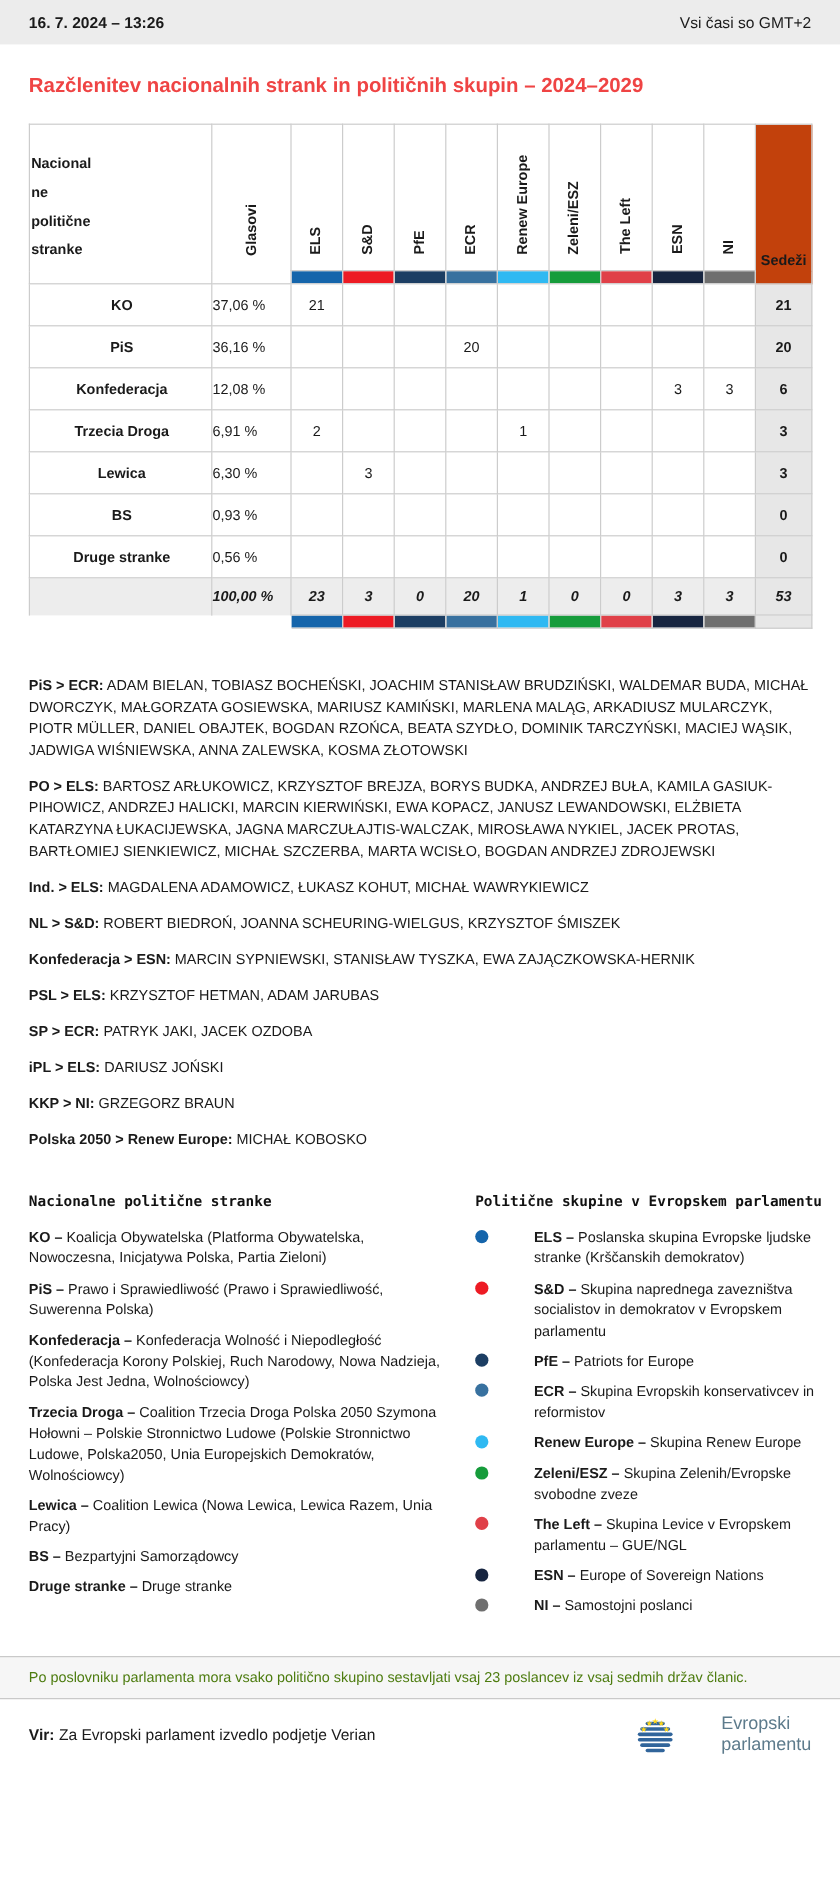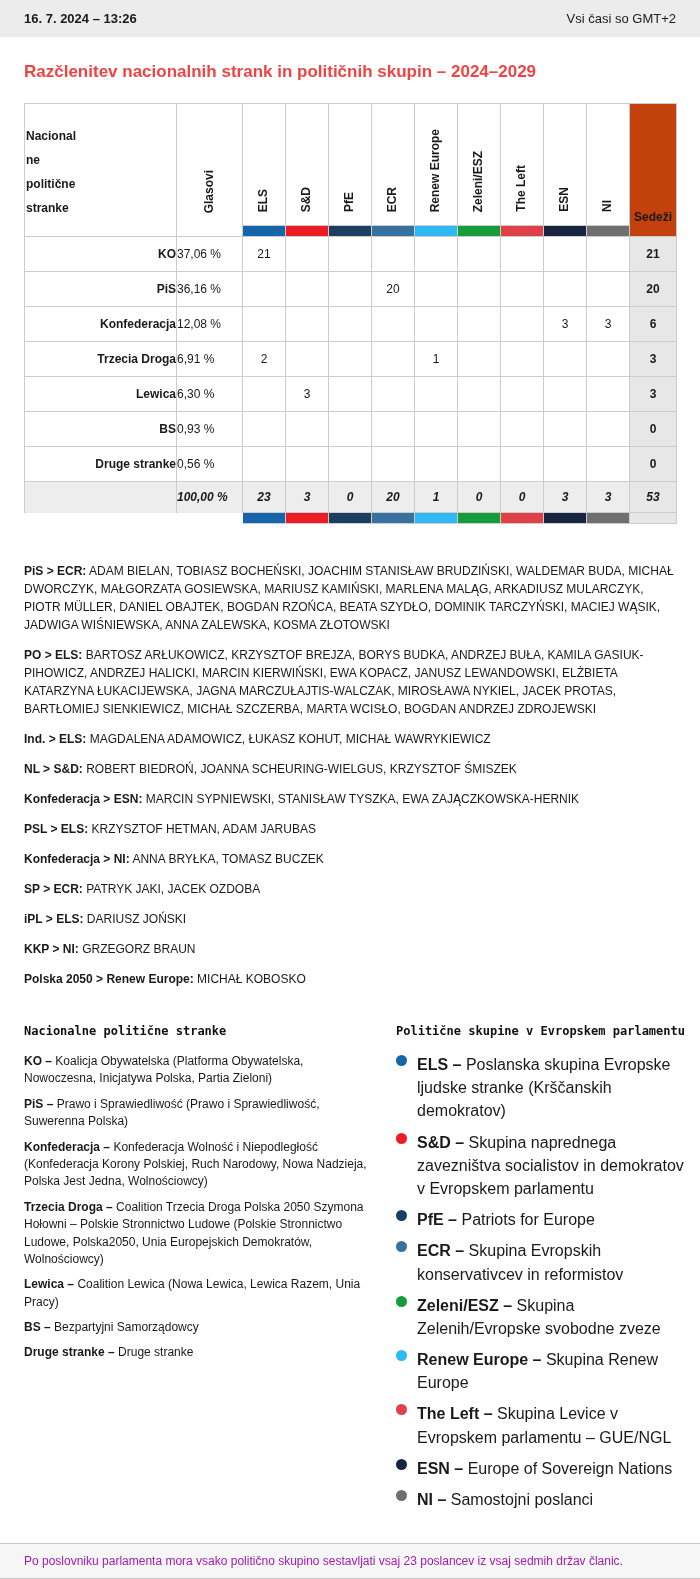--- a/index.html
+++ b/index.html
@@ -20,42 +20,42 @@
   .party-h { text-align:left; padding:0 0 16px 1px; }
   .party-h .wrap { width:52px; line-height:24px; overflow-wrap:break-word; }
   .vert-h { padding:0 0 10px; text-align:center; }
   .vert-h.glas { padding-bottom:20px; }
   .vlabel { writing-mode:vertical-rl; transform:rotate(180deg); display:inline-block; white-space:nowrap; line-height:1.1; }
   .results th.seats-h { background:#c2410c; text-align:center; padding:0 0 12px; }
   .bar-row { height:10px; }
   td.bar-td { padding:0; font-size:0; line-height:0; }
   .bar { height:10px; width:100%; }
   .data-row { height:35px; }
-  td.party { font-weight:bold; text-align:right; padding-left:2px; }
+  td.party { font-weight:bold; text-align:center; padding-left:2px; }
   td.votes { text-align:left; padding-right:12px; }
   td.num { text-align:center; }
   .results td.seats { background:#e7e7e7; font-weight:bold; text-align:center; }
   .total-row { height:31px;font-style:italic; }
   .total-row td { font-weight:bold; }
   .total-row td:not(.seats) { background:#ededed; }
   td.plain { border:hidden; background:#fff; }
   td.seats-b { background:#e7e7e7; padding:0; }
 
   .mep-section { margin-top:38px; }
   .mep { font-size:12px; line-height:1.5; margin-bottom:12px; }
 
   .legends { display:flex; margin-top:36px; }
   .legend-parties { flex:0 0 344px; margin-right:28px; }
   .legend-groups { flex:1; }
   .legend-h { font-family:"DejaVu Sans Mono", monospace; font-size:12px; font-weight:bold; margin-bottom:15px; color:#111; white-space:nowrap; }
   .pitem { font-size:12px; line-height:1.45; margin-bottom:8px; }
-  .gitem { display:flex; font-size:16px; line-height:1.45; margin-bottom:8px; }
+  .gitem { display:flex; font-size:12px; line-height:1.45; margin-bottom:8px;gap:28px; }
   .dot { width:11px; height:11px; border-radius:50%; flex:0 0 11px; margin:2px 10px 0 0; }
 
-  .notebar { margin-top:24px; border-top:1px solid #c9c9c9; border-bottom:1px solid #c9c9c9; background:#f6f6f6; padding:10px 24px; font-size:12px; color:#a21caf; }
+  .notebar { margin-top:24px; border-top:1px solid #c9c9c9; border-bottom:1px solid #c9c9c9; background:#f6f6f6; padding:10px 24px; font-size:12px; color:#4d7c0f; }
 
   .footer { display:flex; justify-content:space-between; align-items:center; padding:12px 24px 14px; }
   .source { font-size:13px; }
   .logo { display:flex; align-items:center; }
   .logo svg { margin-right:9px; }
   .logo-text { font-size:15px; line-height:1.12; color:#5d7b8c;margin-left:28px; }
 </style>
 </head>
 <body>
 
@@ -276,21 +276,20 @@
       </tbody>
   </table>
 
   <section class="mep-section" id="mep-section">
       <p class="mep"><b>PiS &gt; ECR:</b> <span>ADAM BIELAN, TOBIASZ BOCHEŃSKI, JOACHIM STANISŁAW BRUDZIŃSKI, WALDEMAR BUDA, MICHAŁ DWORCZYK, MAŁGORZATA GOSIEWSKA, MARIUSZ KAMIŃSKI, MARLENA MALĄG, ARKADIUSZ MULARCZYK, PIOTR MÜLLER, DANIEL OBAJTEK, BOGDAN RZOŃCA, BEATA SZYDŁO, DOMINIK TARCZYŃSKI, MACIEJ WĄSIK, JADWIGA WIŚNIEWSKA, ANNA ZALEWSKA, KOSMA ZŁOTOWSKI</span></p>
       <p class="mep"><b>PO &gt; ELS:</b> <span>BARTOSZ ARŁUKOWICZ, KRZYSZTOF BREJZA, BORYS BUDKA, ANDRZEJ BUŁA, KAMILA GASIUK-PIHOWICZ, ANDRZEJ HALICKI, MARCIN KIERWIŃSKI, EWA KOPACZ, JANUSZ LEWANDOWSKI, ELŻBIETA KATARZYNA ŁUKACIJEWSKA, JAGNA MARCZUŁAJTIS-WALCZAK, MIROSŁAWA NYKIEL, JACEK PROTAS, BARTŁOMIEJ SIENKIEWICZ, MICHAŁ SZCZERBA, MARTA WCISŁO, BOGDAN ANDRZEJ ZDROJEWSKI</span></p>
       <p class="mep"><b>Ind. &gt; ELS:</b> <span>MAGDALENA ADAMOWICZ, ŁUKASZ KOHUT, MICHAŁ WAWRYKIEWICZ</span></p>
       <p class="mep"><b>NL &gt; S&amp;D:</b> <span>ROBERT BIEDROŃ, JOANNA SCHEURING-WIELGUS, KRZYSZTOF ŚMISZEK</span></p>
       <p class="mep"><b>Konfederacja &gt; ESN:</b> <span>MARCIN SYPNIEWSKI, STANISŁAW TYSZKA, EWA ZAJĄCZKOWSKA-HERNIK</span></p>
       <p class="mep"><b>PSL &gt; ELS:</b> <span>KRZYSZTOF HETMAN, ADAM JARUBAS</span></p>
-      <p class="mep"><b>Konfederacja &gt; NI:</b> <span>ANNA BRYŁKA, TOMASZ BUCZEK</span></p>
       <p class="mep"><b>SP &gt; ECR:</b> <span>PATRYK JAKI, JACEK OZDOBA</span></p>
       <p class="mep"><b>iPL &gt; ELS:</b> <span>DARIUSZ JOŃSKI</span></p>
       <p class="mep"><b>KKP &gt; NI:</b> <span>GRZEGORZ BRAUN</span></p>
       <p class="mep"><b>Polska 2050 &gt; Renew Europe:</b> <span>MICHAŁ KOBOSKO</span></p>
     </section>
 
   <section class="legends">
     <div class="legend-parties">
       <h3 class="legend-h">Nacionalne politične stranke</h3>
       <div id="party-items">
@@ -316,26 +315,26 @@
           </div>
           <div class="gitem">
             <span class="dot" style="background:#1c3e63"></span>
             <span class="gtext"><b>PfE –</b> Patriots for Europe</span>
           </div>
           <div class="gitem">
             <span class="dot" style="background:#38719f"></span>
             <span class="gtext"><b>ECR –</b> Skupina Evropskih konservativcev in reformistov</span>
           </div>
           <div class="gitem">
+            <span class="dot" style="background:#2fb9f2"></span>
+            <span class="gtext"><b>Renew Europe –</b> Skupina Renew Europe</span>
+          </div>
+          <div class="gitem">
             <span class="dot" style="background:#169c3b"></span>
             <span class="gtext"><b>Zeleni/ESZ –</b> Skupina Zelenih/Evropske svobodne zveze</span>
-          </div>
-          <div class="gitem">
-            <span class="dot" style="background:#2fb9f2"></span>
-            <span class="gtext"><b>Renew Europe –</b> Skupina Renew Europe</span>
           </div>
           <div class="gitem">
             <span class="dot" style="background:#e04048"></span>
             <span class="gtext"><b>The Left –</b> Skupina Levice v Evropskem parlamentu – GUE/NGL</span>
           </div>
           <div class="gitem">
             <span class="dot" style="background:#172540"></span>
             <span class="gtext"><b>ESN –</b> Europe of Sovereign Nations</span>
           </div>
           <div class="gitem">

